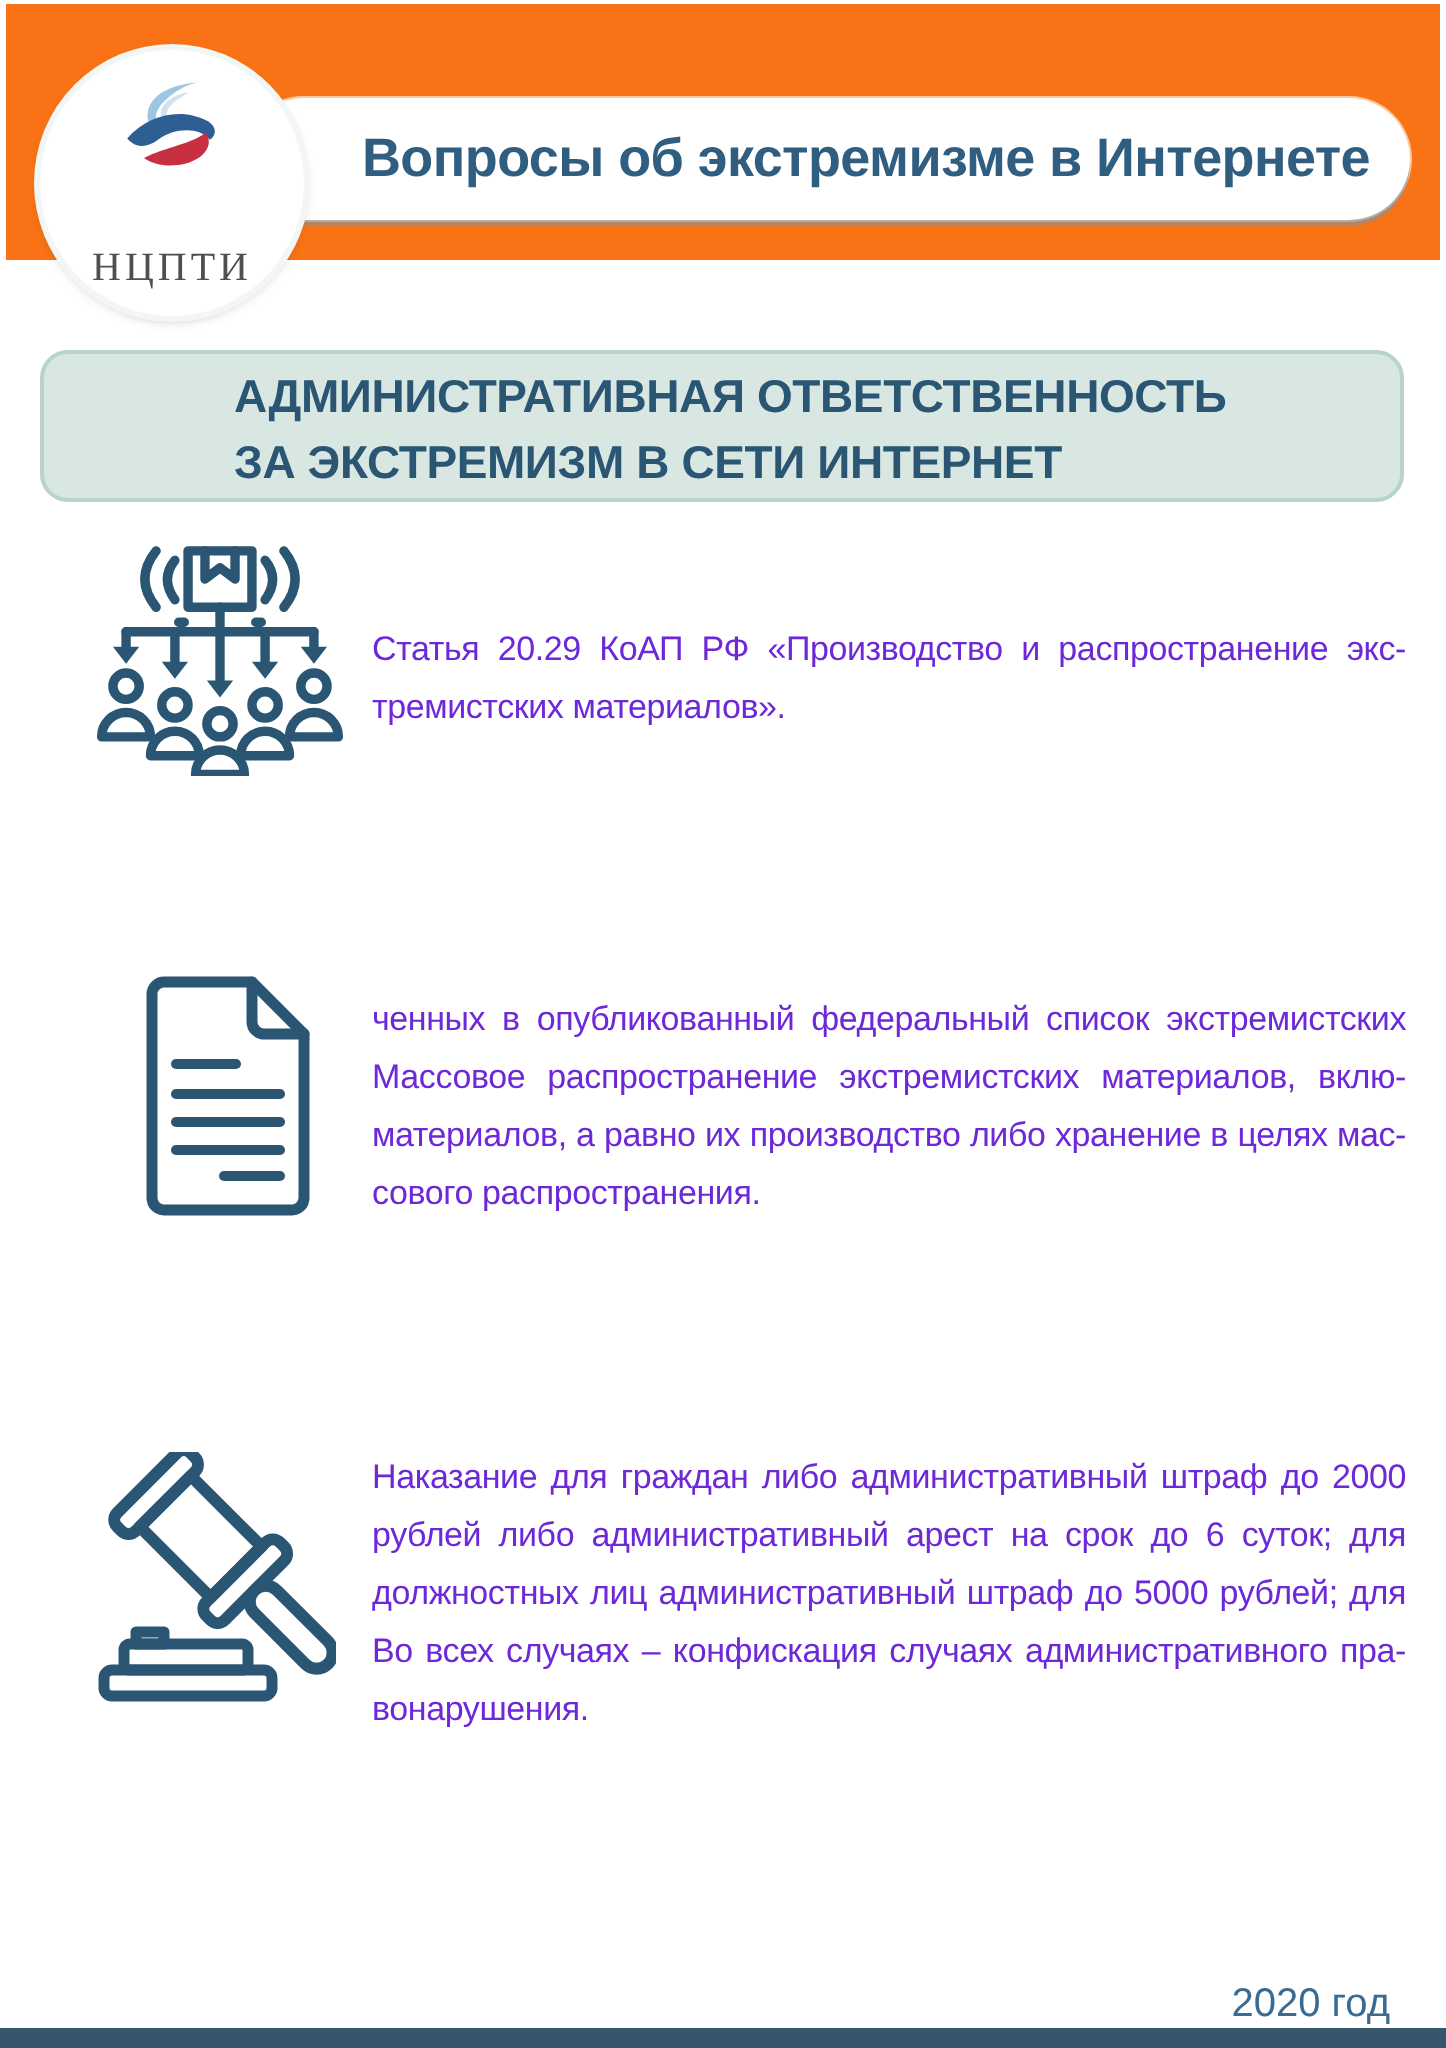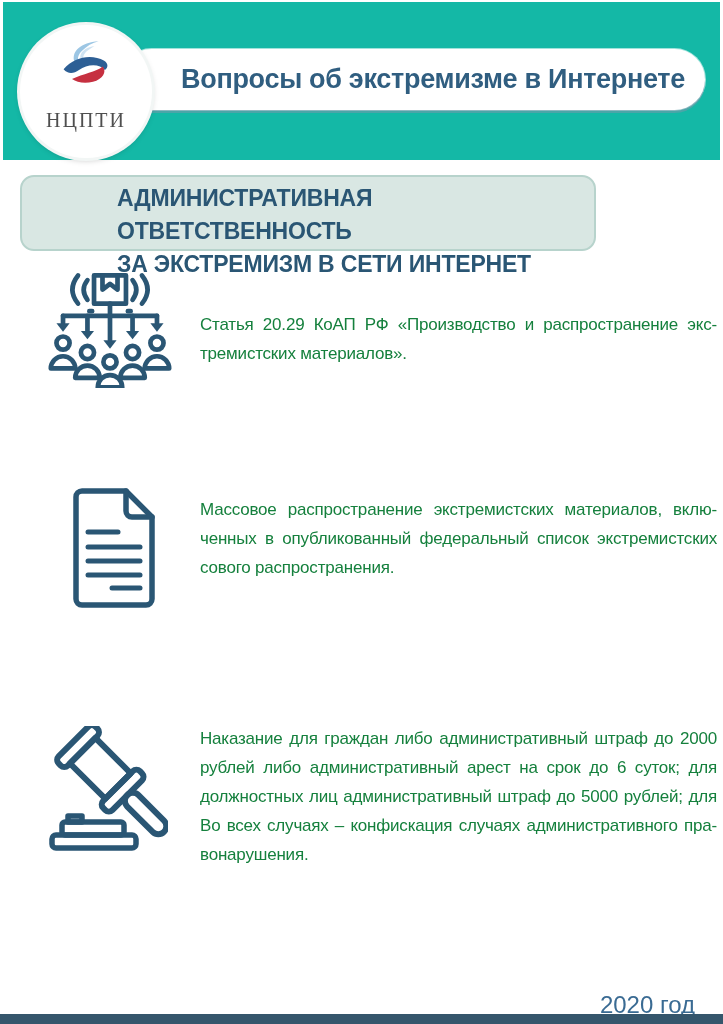--- a/index.html
+++ b/index.html
@@ -4,67 +4,67 @@
 <style>
   * { margin:0; padding:0; box-sizing:border-box; }
   html,body { background:#ffffff; }
   body { font-family:"Liberation Sans", sans-serif; }
   .page {
     position:relative; width:723px; height:1024px;
     background:#ffffff; overflow:hidden; margin:0 auto;
   }
   
   .header-band {
-    position:absolute; left:3px; right:3px; top:2px; height:158px;
-    background:#14b8a6;
+    position:absolute; left:3px; right:3px; top:2px; height:128px;
+    background:#f97316;
     text-decoration:underline;
   }
   .title-pill {
     position:absolute; left:118px; top:47px; width:584px; height:61px;
     background:#ffffff; border-radius:31px;
     box-shadow:0 3px 0 rgba(120,150,170,0.55), 0 0 0 1px rgba(255,255,255,0.6);
     display:flex; align-items:center; justify-content:center;
   }
   .title-pill .title {
     font-size:27px; font-weight:bold; color:#305e80; letter-spacing:-0.3px;
     padding-left:40px;
   }
   .logo-circle {
     position:absolute; left:20px; top:25px; width:132px; height:133px;
     background:#ffffff; border-radius:50%;
     box-shadow:0 0 0 3px #f2f6f5, 0 2px 6px rgba(0,0,0,0.25);
-    display:flex; flex-direction:column; align-items:center;
+    display:flex; flex-direction:column; align-items:center;gap:14px;
   }
   .logo-swirl { margin-top:12px; width:78px; height:70px; }
   .logo-text {
     font-family:"Liberation Serif", serif; font-size:20px; color:#4f4f4f;
     letter-spacing:2px; margin-top:2px;
   }
   
   .heading-box {
-    position:absolute; left:20px; top:175px; width:576px; height:76px;
+    position:absolute; left:20px; top:175px; width:682px; height:76px;
     background:#d9e7e3; border:2px solid #b7d3cc; border-radius:14px;
     padding:5px 10px 0 95px;
   }
   .heading-box .hline {
     font-size:23px; font-weight:bold; color:#2a5674; line-height:33px;
     letter-spacing:-0.2px;
   }
   
   .icon-wrap { position:absolute; }
   .icon-wrap svg { display:block; }
-  .text-block { position:absolute; left:200px; width:517px; color:#15803d; }
+  .text-block { position:absolute; left:186px; width:517px; color:#6d28d9; }
   .jline {
     font-size:17px; line-height:29px; letter-spacing:-0.2px;
     text-align:justify; text-align-last:justify; white-space:normal;
   }
   .jline.last { text-align-last:left; }
   
   .year-label {
-    position:absolute; right:28px; top:991px; font-size:24px; color:#3a6b93;margin-left:36px;
+    position:absolute; right:28px; top:991px; font-size:20px; color:#3a6b93;margin-left:36px;
   }
   .footer-band {
     position:absolute; left:0; right:0; bottom:0; height:10px; background:#35566c;
   }
   .ic { stroke:#2a5674; fill:none; stroke-width:5; stroke-linecap:round; stroke-linejoin:round; }
   .icf { fill:#2a5674; stroke:none; }
 </style>
 </head>
 <body>
 
@@ -140,22 +140,23 @@
       <path class="ic" style="stroke-width:5.5" d="M26 7 H70 L96 33 V115 A6 6 0 0 1 90 121 H26 A6 6 0 0 1 20 115 V13 A6 6 0 0 1 26 7 Z"></path>
       <path class="ic" style="stroke-width:5.5" d="M70 7 V27 A6 6 0 0 0 76 33 H96"></path>
       <path class="ic" d="M32 48 H62"></path>
       <path class="ic" d="M32 63 H84"></path>
       <path class="ic" d="M32 77 H84"></path>
       <path class="ic" d="M32 91 H84"></path>
       <path class="ic" d="M56 104 H84"></path>
     </svg>
   </div>
   <div class="text-block" style="top:495px;">
+      <div class="jline">ченных в опубликованный федеральный список экстремистских</div>
       <div class="jline">Массовое распространение экстремистских материалов, вклю-</div>
-      <div class="jline">ченных в опубликованный федеральный список экстремистских</div>
+      <div class="jline">материалов, а равно их производство либо хранение в целях мас-</div>
       <div class="jline last">сового распространения.</div>
     </div>
 
   <div class="icon-wrap" style="left:48px; top:726px;">
     <svg width="120" height="126" viewBox="0 0 120 126">
       <g transform="rotate(-45 58 48)">
         <rect class="ic" style="stroke-width:6" x="32" y="2" width="52" height="13" rx="5"></rect>
         <rect class="ic" style="stroke-width:6" x="40" y="15" width="36" height="50"></rect>
         <rect class="ic" style="stroke-width:6" x="32" y="65" width="52" height="13" rx="5"></rect>
         <rect class="ic" style="stroke-width:6" x="50" y="78" width="16" height="52" rx="8"></rect>

